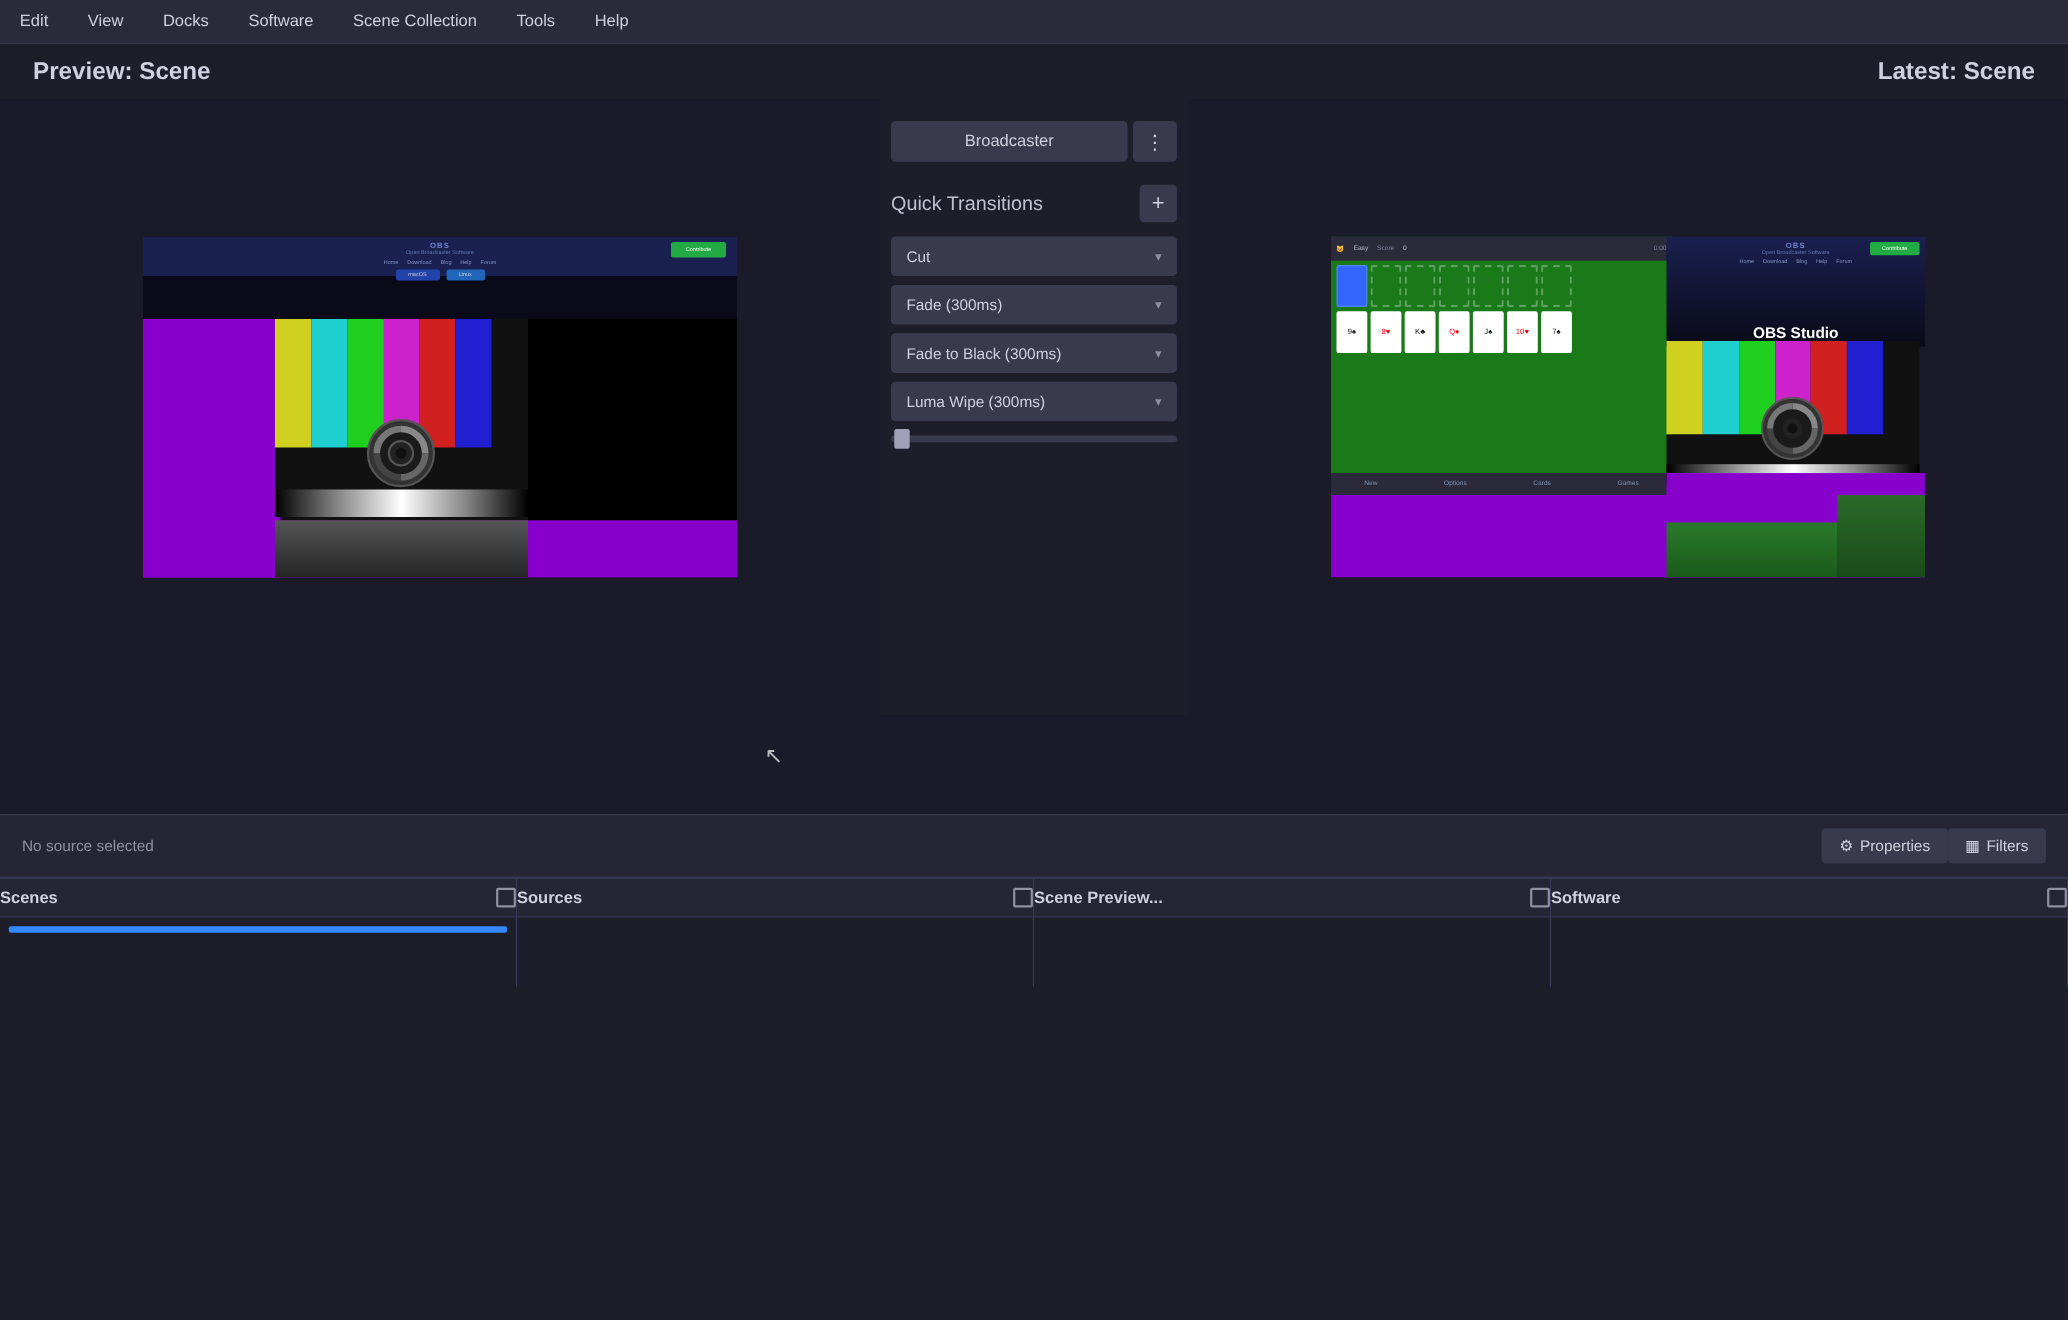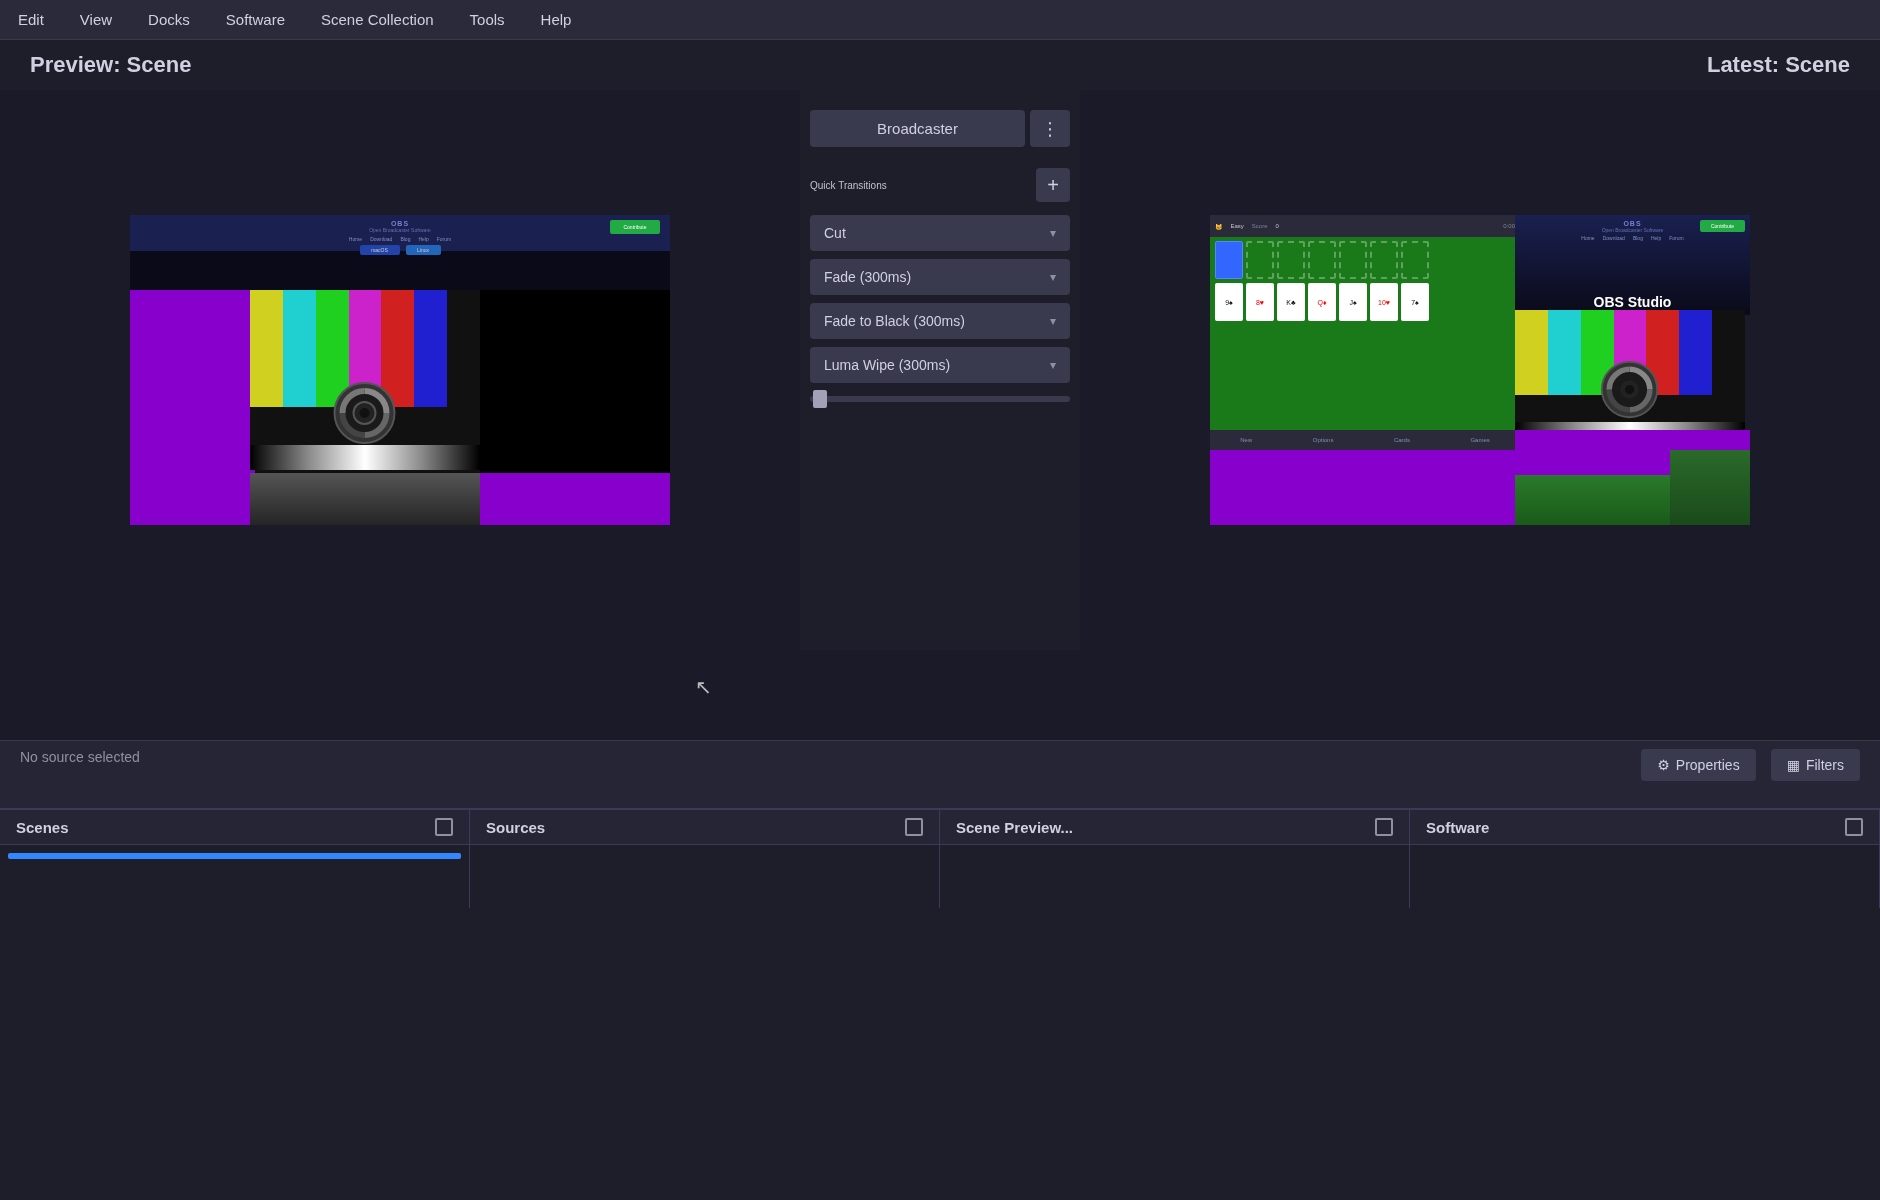--- a/index.html
+++ b/index.html
@@ -104,21 +104,21 @@
 
     .quick-transitions-row {
       display: flex;
       width: 100%;
       justify-content: space-between;
       align-items: center;
       padding: 5px 0;
     }
 
     .quick-transitions-label {
-      font-size: 10px;
+      font-size: 18px;
       color: #c0c0d0;
     }
 
     .add-btn {
       width: 34px;
       height: 34px;
       background: #3a3a4e;
       border: none;
       color: #d0d0e0;
       font-size: 20px;
@@ -178,25 +178,24 @@
       display: flex;
       align-items: center;
       justify-content: center;
       position: relative;
       overflow: hidden;
     }
 
     
     #bottom-toolbar {
       display: flex;
-      align-items: flex-start;
+      align-items: center;
       padding: 8px 20px;
       background: #252535;
-      height: 68px;
-      gap: 15px;
+      height: 57px;
       border-top: 1px solid #3a3a4a;
     }
 
     .no-source-text {
       font-size: 14px;
       color: #9090a0;
     }
 
     .toolbar-btn {
       display: flex;
@@ -221,21 +220,21 @@
 
     .dock-panel {
       flex: 1;
       border-right: 1px solid #3a3a5a;
     }
 
     .dock-panel-header {
       display: flex;
       align-items: center;
       justify-content: space-between;
-      padding: 8px 16px;
+      padding: 8px 0;
       background: #252535;
       border-bottom: 1px solid #3a3a5a;
       font-size: 15px;
       color: #d0d0e0;
       font-weight: 600;
     }
 
     .dock-icon {
       width: 18px;
       height: 18px;

